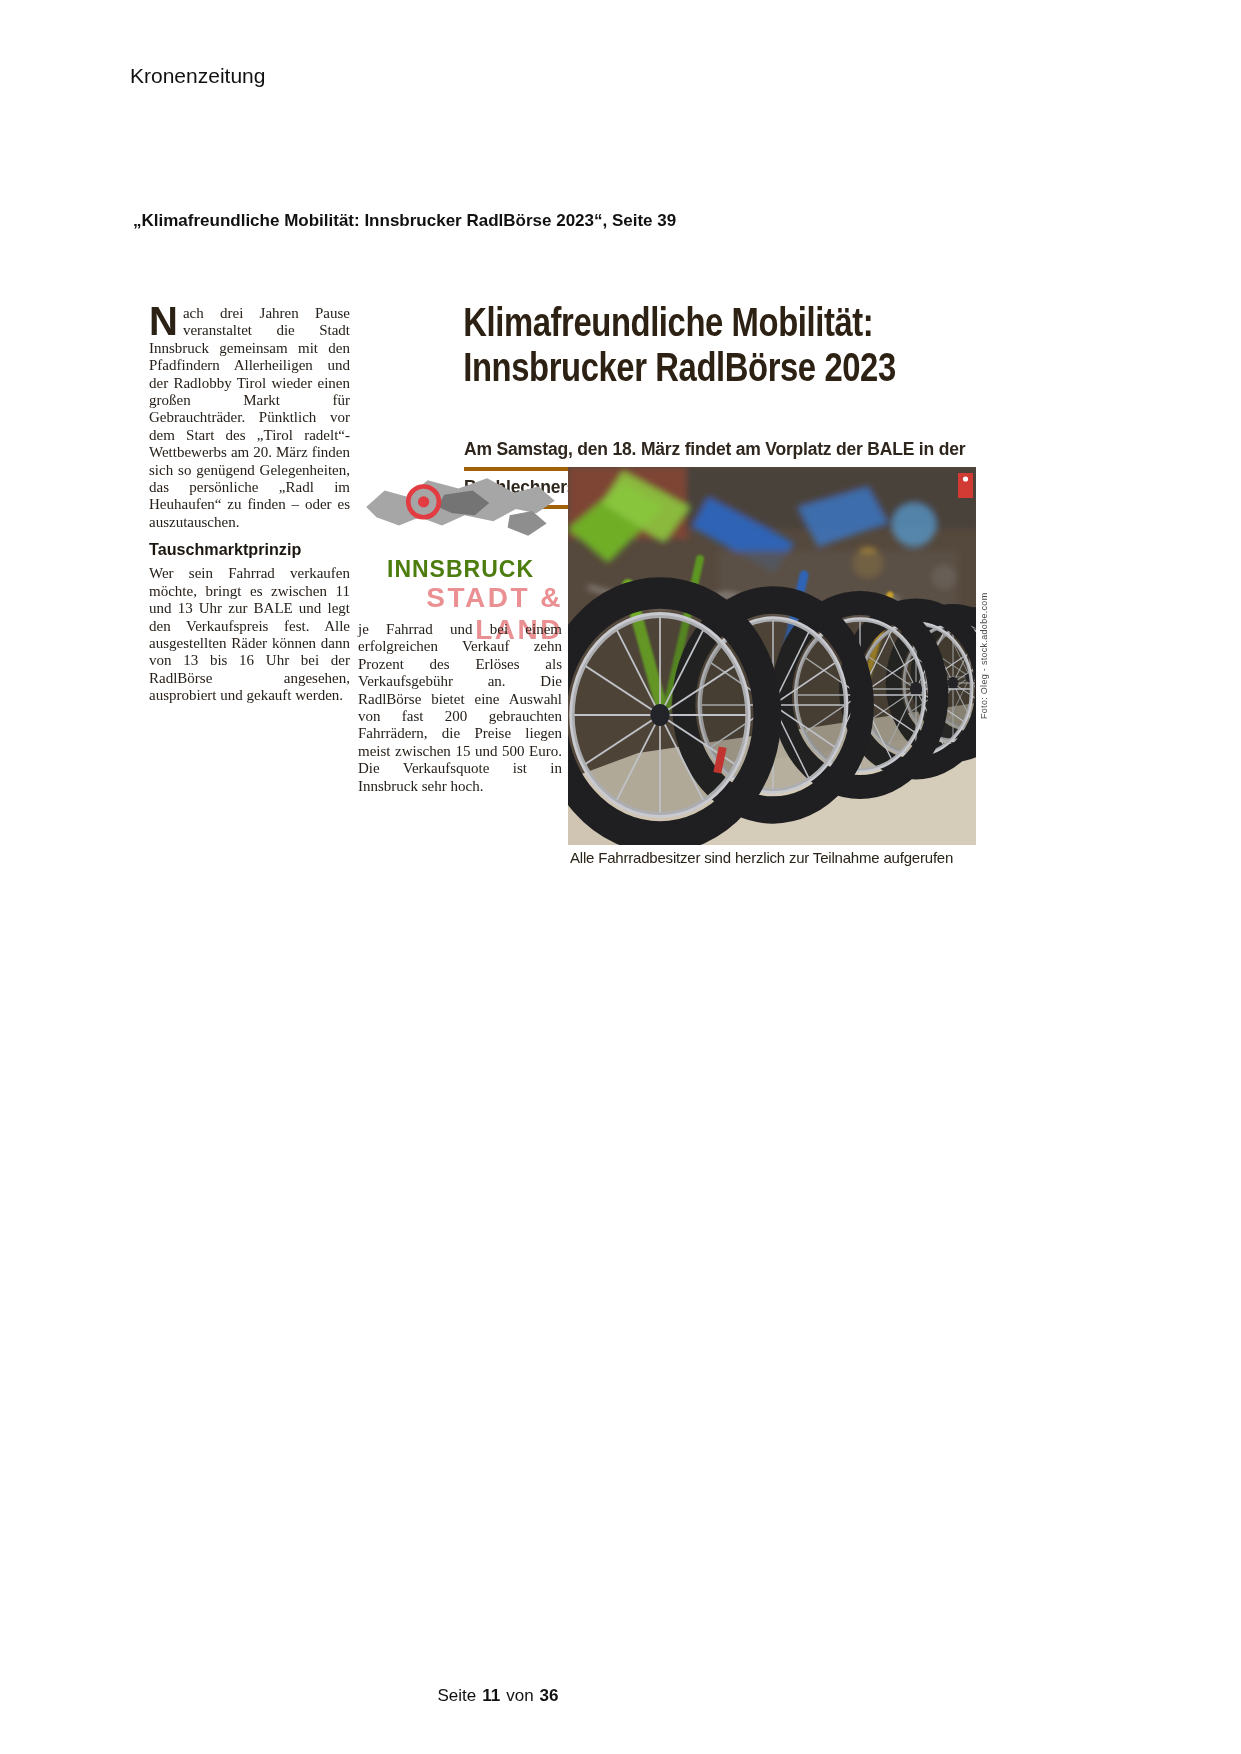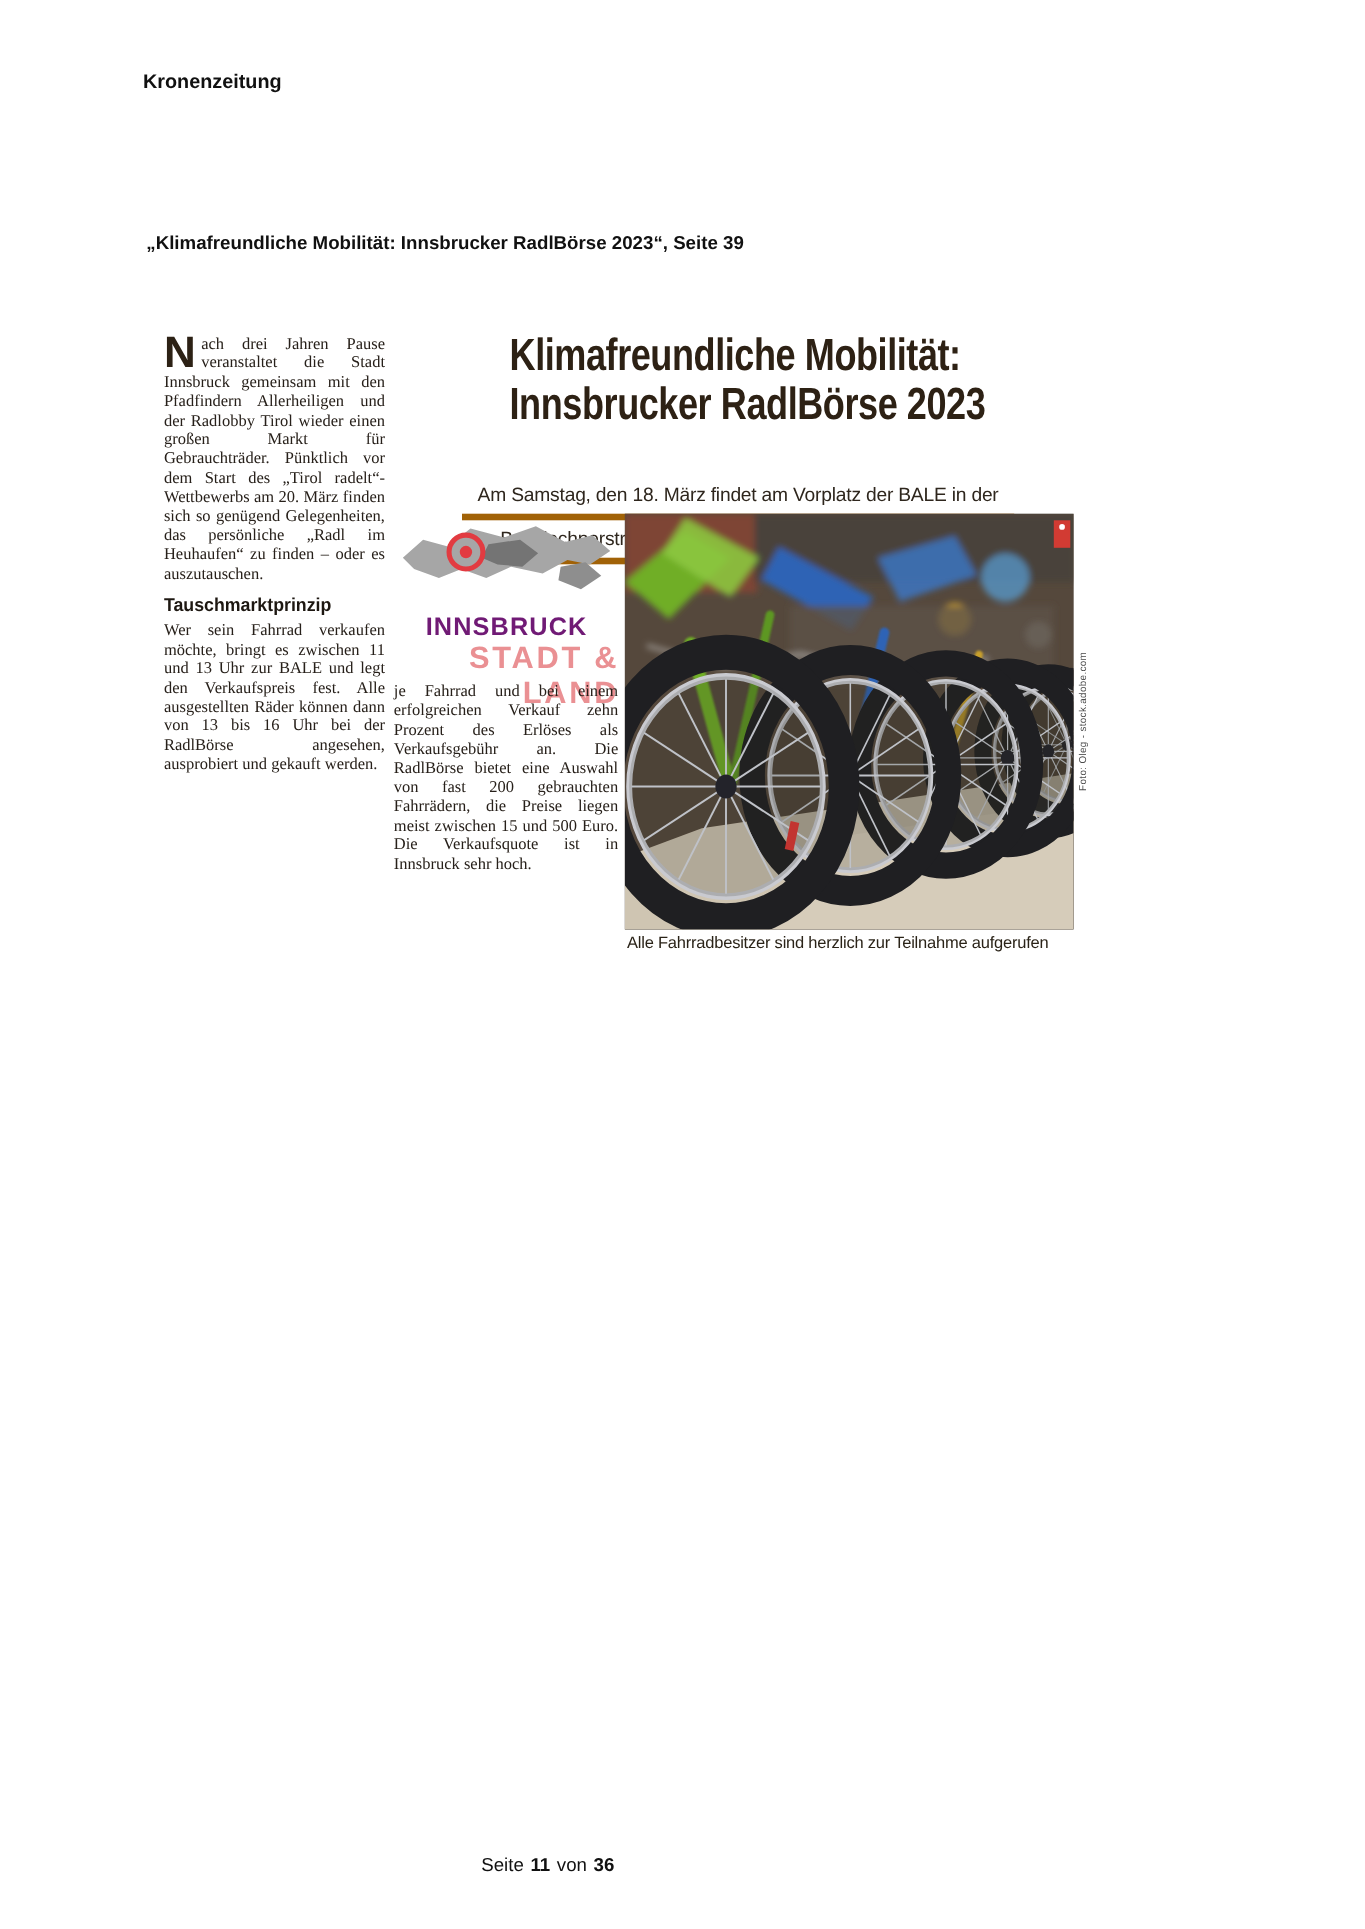--- a/index.html
+++ b/index.html
@@ -7,21 +7,21 @@
     position:relative;
     width:1241px;height:1754px;
     background:#ffffff;
     font-family:"Liberation Sans",sans-serif;
     color:#1a1a1a;
     overflow:hidden;
   }
   
   .source-label{
     position:absolute;left:130px;top:64px;
-    font-size:18px;font-weight:bold;color:#111;
+    font-size:21px;font-weight:normal;color:#111;
   }
   .page-headline{
     position:absolute;left:133px;top:211px;
     font-size:17px;font-weight:bold;color:#111;
   }
   
   .clip{position:absolute;left:0;top:0;width:1241px;height:900px;}
   .news-serif{
     font-family:"Liberation Serif",serif;
     color:#27201a;
@@ -55,31 +55,32 @@
   .art-headline .hl{
     font-weight:800;font-size:41px;line-height:45px;
     letter-spacing:-0.5px;white-space:nowrap;
     transform:scaleX(0.80);transform-origin:50% 50%;
   }
   .art-subhead{
     position:absolute;left:420px;top:436px;width:502px;
     text-align:center;color:#2e261d;
   }
   .art-subhead .sh{
-    font-size:17.5px;font-weight:400;line-height:20px;
+    font-size:17.5px;font-weight:700;line-height:20px;
     letter-spacing:-0.2px;white-space:nowrap;
     padding:3px 0 8px 0;margin-bottom:3px;
-    border-bottom:6px solid #a16207;
+    border-bottom:4px solid #a16207;
+    margin-left:44px;
   }
   
   .map-wrap{position:absolute;left:358px;top:466px;width:205px;height:88px;}
   .brand1{
     position:absolute;left:358px;top:556px;width:205px;
     text-align:center;font-weight:bold;font-size:23px;
-    letter-spacing:1px;color:#701a75;
+    letter-spacing:1px;color:#4d7c0f;
   }
   .brand2{
     position:absolute;left:358px;top:582px;width:205px;
     text-align:right;font-weight:700;font-size:28px;
     letter-spacing:2.5px;color:#ea9093;
   }
   .col2{position:absolute;left:358px;top:621px;width:204px;}
   .col2 p{margin:0;}
   
   .photo{

